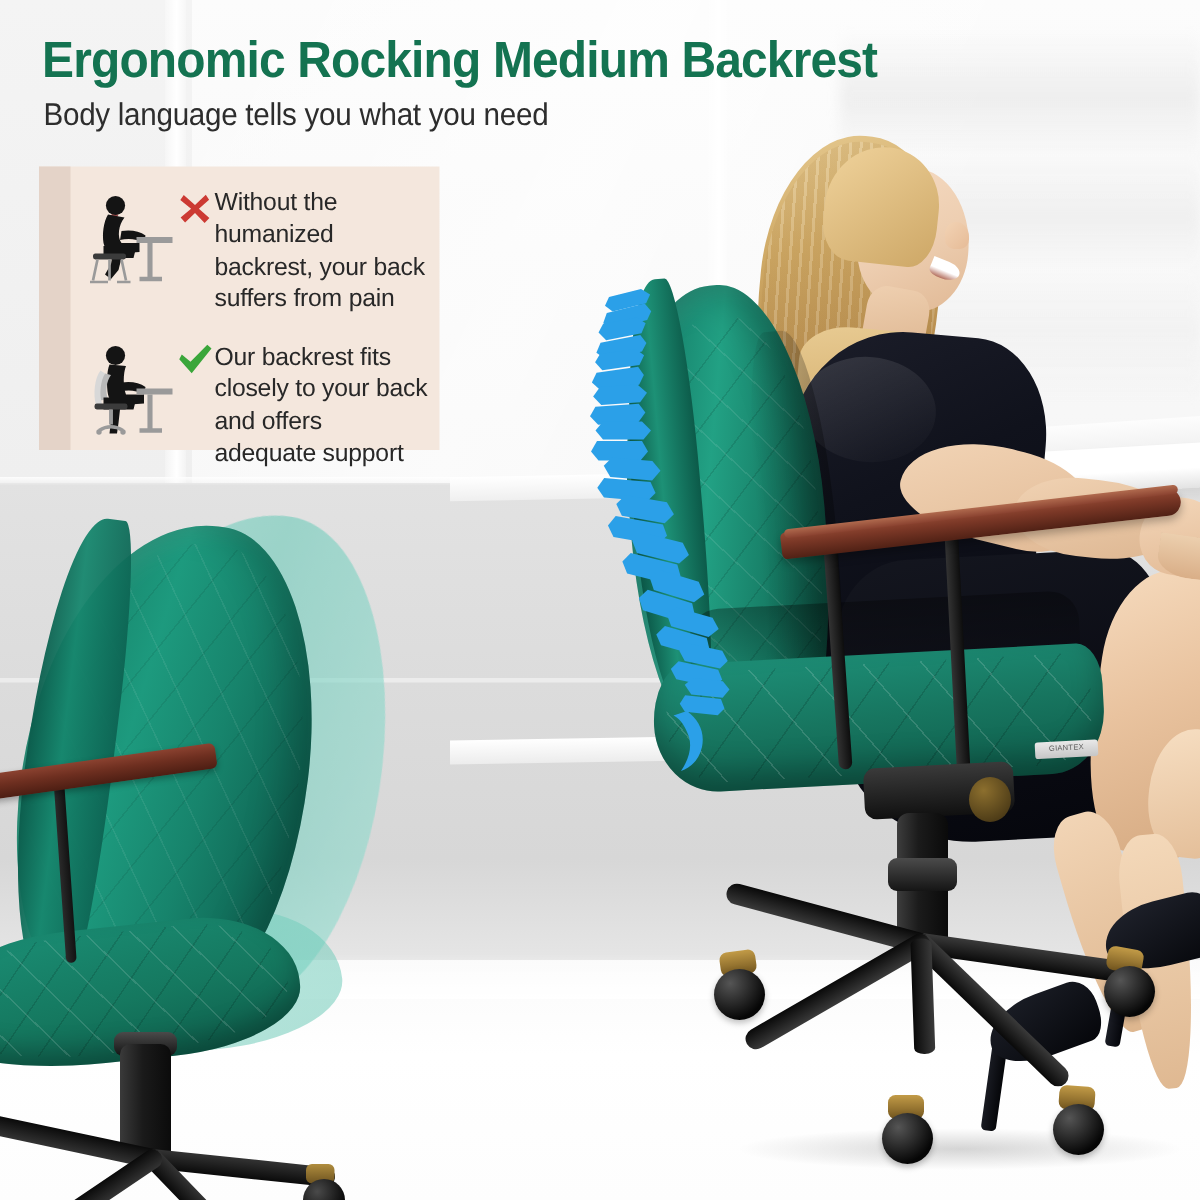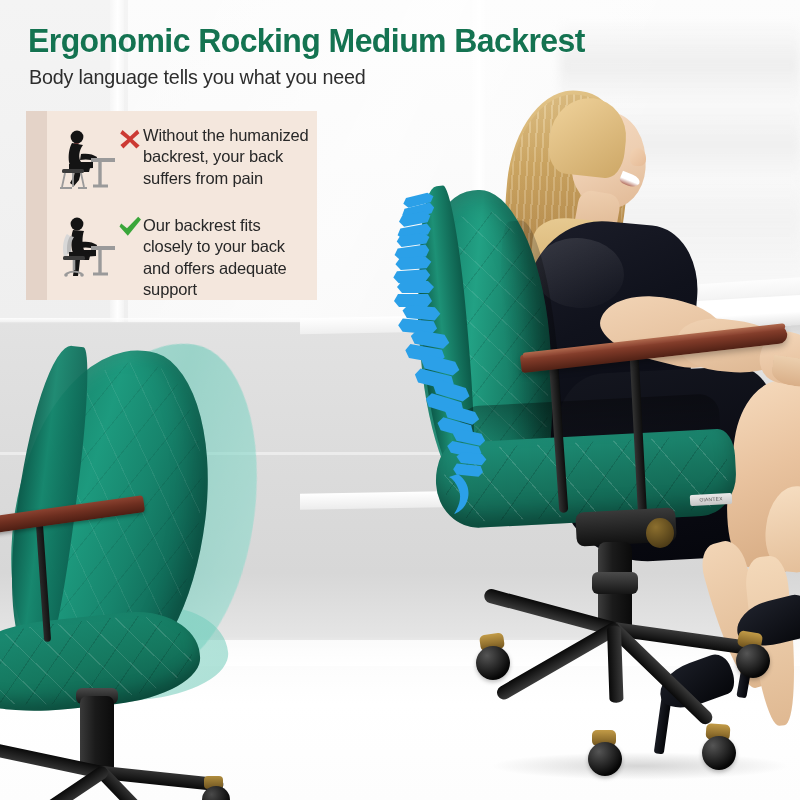--- a/index.html
+++ b/index.html
@@ -478,21 +478,21 @@
     position: absolute; left: 29px; top: 65px;
     font-size: 21px; color: #2d2d2d; font-weight: normal;
     letter-spacing: -0.2px;
     transform: scaleX(.94); transform-origin: left center;
     white-space: nowrap;
   }
 
   
   .info-panel {
     position: absolute; left: 26px; top: 111px;
-    width: 291px; height: 189px;
+    width: 267px; height: 189px;
     background: #f4e7dd;
     display: flex;
     box-shadow: 0 0 0 0 transparent;
   }
   .info-strip {
     width: 21px; height: 100%;
     background: #e4d3c8;
     flex: 0 0 21px;
   }
   .info-body {

